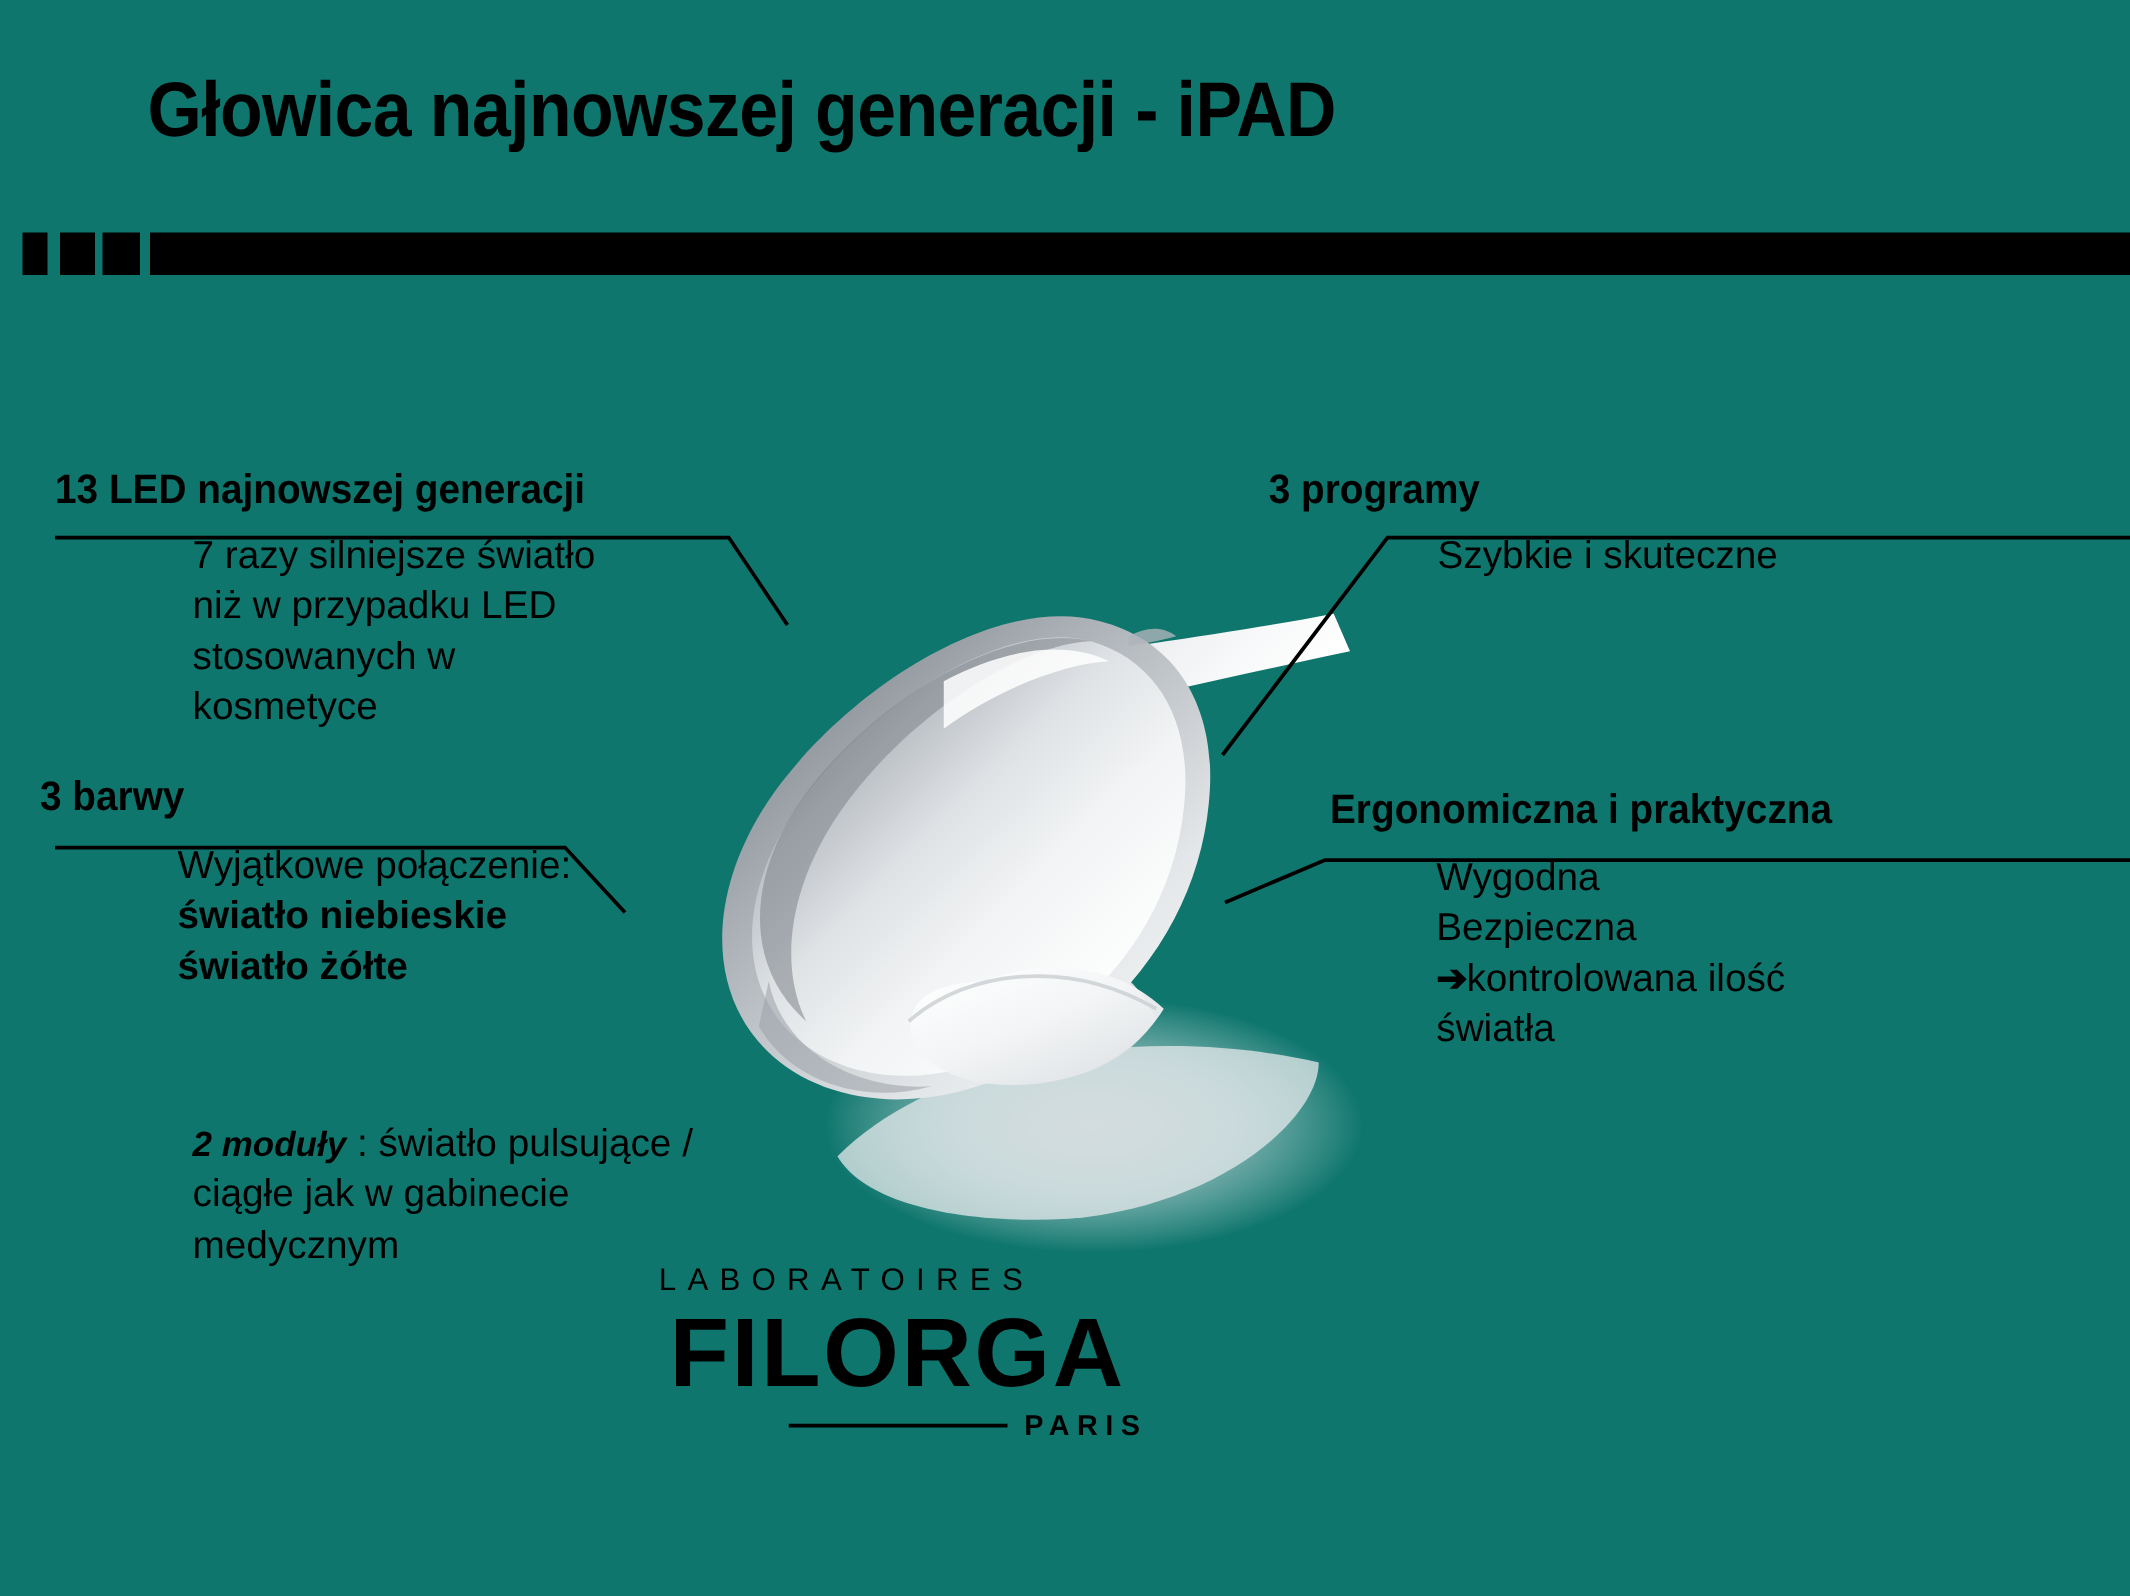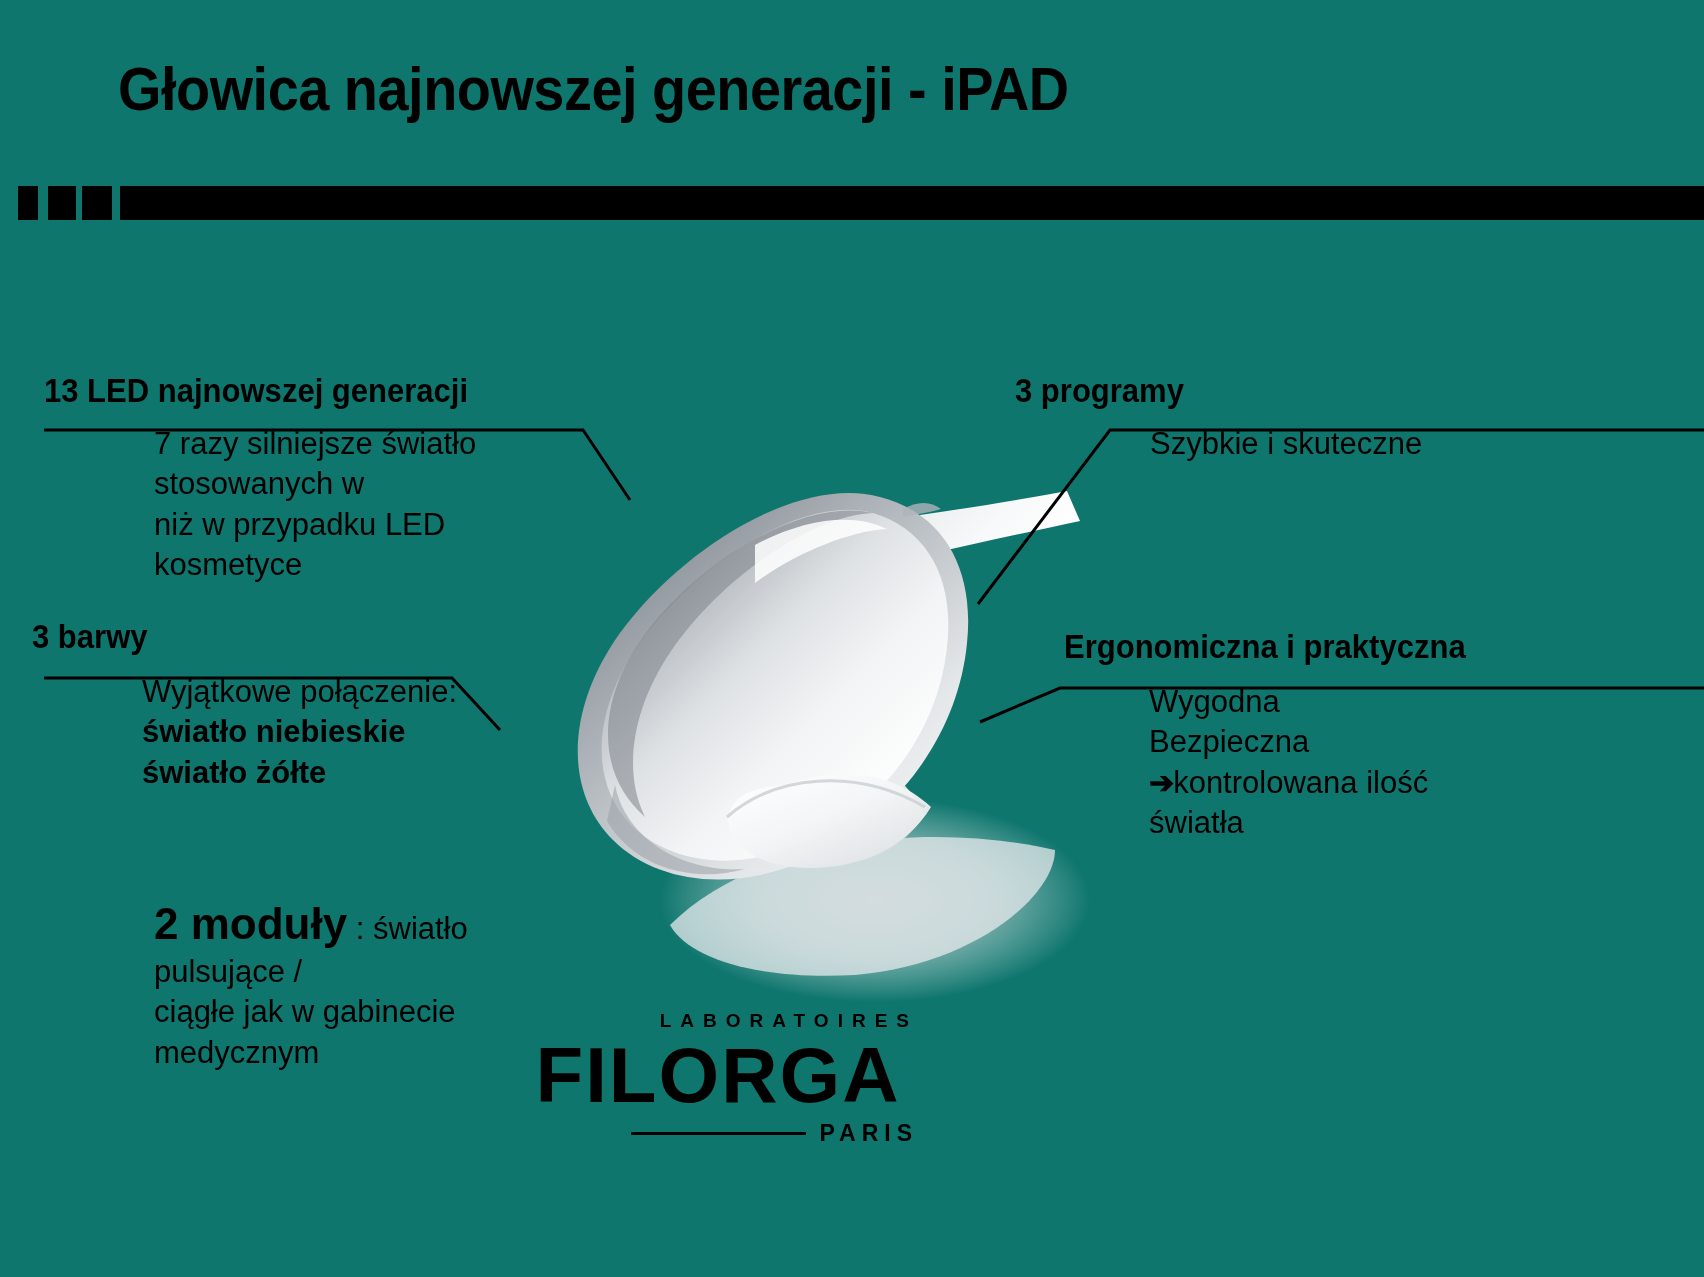--- a/index.html
+++ b/index.html
@@ -73,21 +73,22 @@
     transform-origin: left top;
   }
   .callout-body {
     font-size: 31px;
     line-height: 1.30;
     font-weight: normal;
   }
   .callout-body .bold { font-weight: bold; }
   .callout-body .big-bold {
     font-weight: bold;
-    font-size: 44px;
+    font-size: 28px;
+    font-style: italic;
   }
 
   
   #c-led      { left: 44px;  top: 372px; }
   #c-led .callout-body { margin-left: 110px; margin-top: 14px; width: 400px; }
 
   #c-barwy    { left: 32px;  top: 618px; }
   #c-barwy .callout-body { margin-left: 110px; margin-top: 16px; width: 420px; }
 
   #c-moduly   { left: 154px; top: 895px; width: 430px; }
@@ -114,24 +115,24 @@
   }
 
   
   .logo {
     position: absolute;
     left: 518px;
     top: 1010px;
     width: 400px;
   }
   .logo-lab {
-    font-size: 19px;
-    font-weight: bold;
+    font-size: 25px;
+    font-weight: normal;
     letter-spacing: 9px;
-    text-align: right;
+    text-align: left;
     padding-left: 9px;
   }
   .logo-name {
     font-size: 78px;
     font-weight: bold;
     letter-spacing: 2px;
     text-align: center;
     line-height: 1.0;
     margin-top: 4px;
   }
@@ -264,22 +265,22 @@
 
     <polyline points="1704,430 1110,430 978,604" fill="none" stroke="#000000" stroke-width="3"></polyline>
 
     <polyline points="1704,688 1060,688 980,722" fill="none" stroke="#000000" stroke-width="3"></polyline>
   </svg>
 
   <div class="callout" id="c-led">
     <div class="callout-head">13 LED najnowszej generacji</div>
     <div class="callout-body">
       <div>7 razy silniejsze światło</div>
+      <div>niż w przypadku LED</div>
       <div>stosowanych w</div>
-      <div>niż w przypadku LED</div>
       <div>kosmetyce</div>
     </div>
   </div>
 
   <div class="callout" id="c-barwy">
     <div class="callout-head">3 barwy</div>
     <div class="callout-body">
       <div>Wyjątkowe połączenie:</div>
       <div class="bold">światło niebieskie</div>
       <div class="bold">światło żółte</div>

